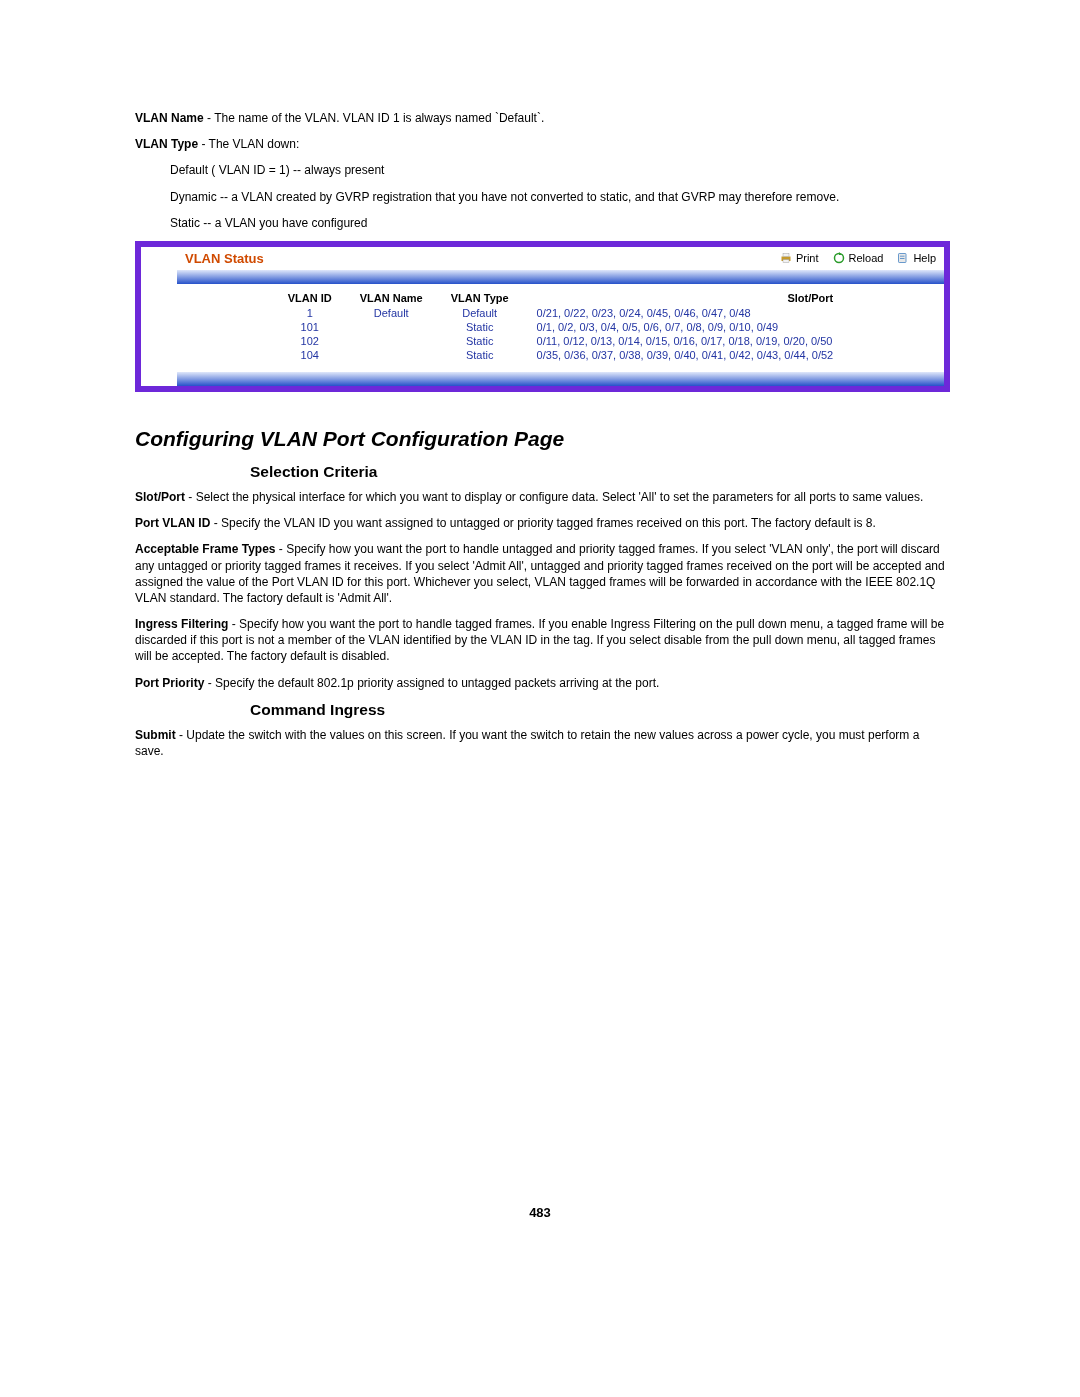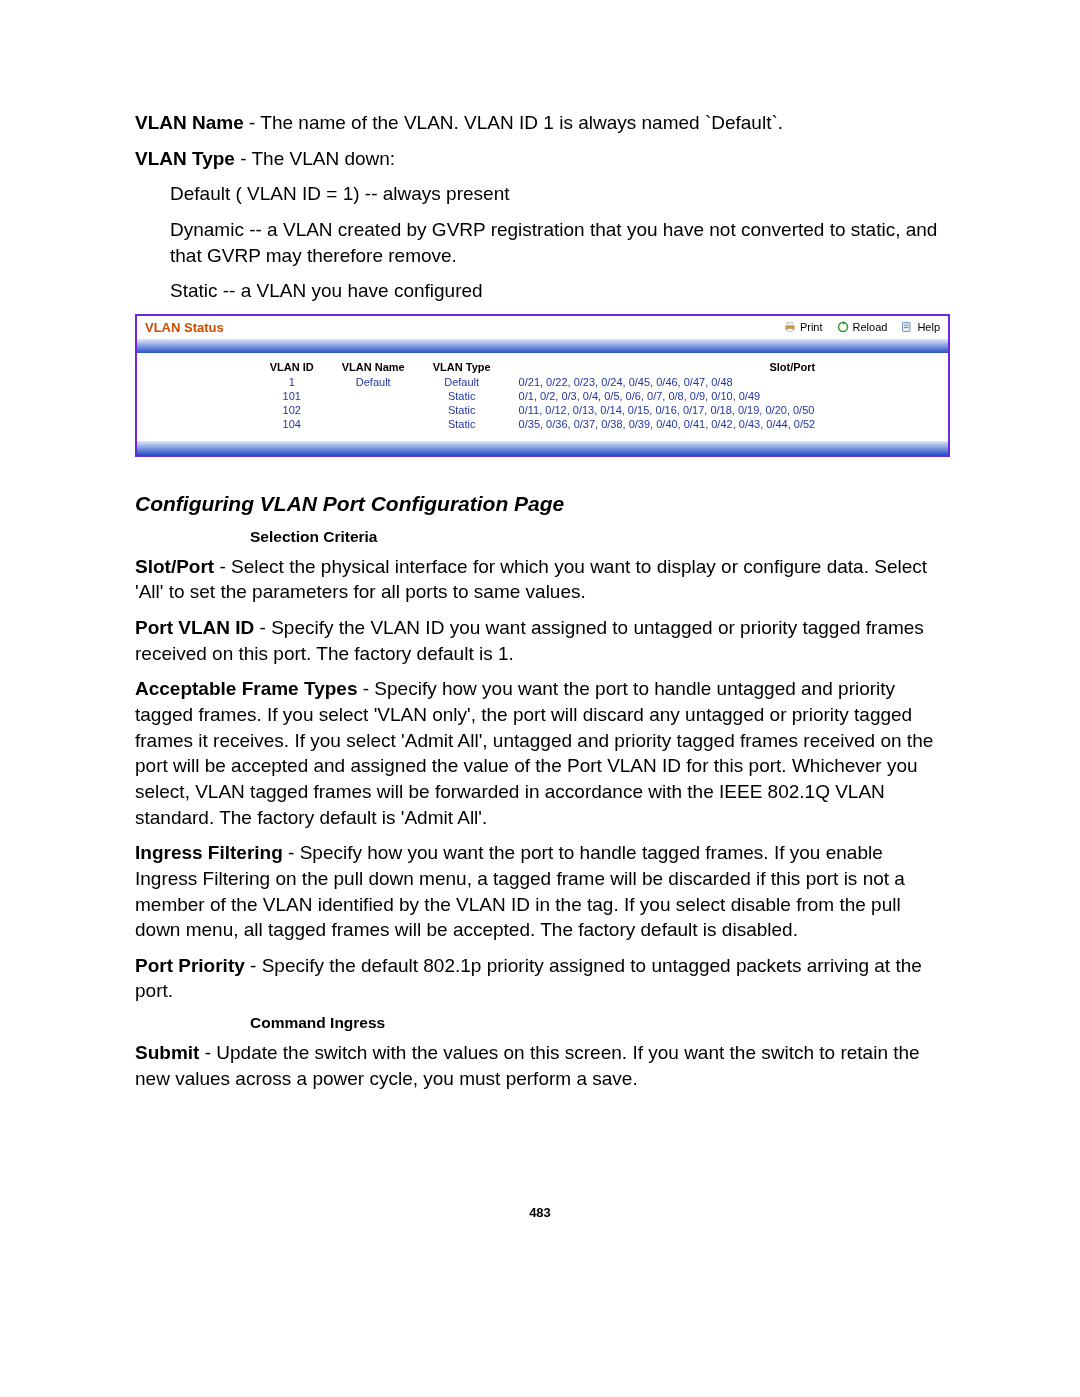--- a/index.html
+++ b/index.html
@@ -9,44 +9,45 @@
     color: #000;
     width: 1080px;
   }
   .page {
     padding: 110px 130px 60px 135px;
     position: relative;
     min-height: 1280px;
     box-sizing: border-box;
   }
   .para {
-    font-size: 19px;
+    font-size: 12px;
     line-height: 1.35;
     margin: 0 0 10px 0;
   }
   .def-label { font-weight: 700; }
   .indent1 { margin-left: 35px; }
   .subhead {
     font-weight: 700;
     font-size: 15.5px;
     margin: 0 0 8px 115px;
   }
   .section-title {
     font-weight: 700;
     font-style: italic;
     font-size: 21px;
     margin: 35px 0 12px 0;
   }
 
   
   .app {
-    border: 2px solid #6d28d9;
+    border: 6px solid #6d28d9;
     font-size: 11px;
     margin-top: 6px;
     background: #fff;
+    padding-left: 36px;
   }
   .app-header {
     display: flex;
     align-items: center;
     padding: 4px 8px 4px 8px;
     background: #fff;
   }
   .app-title {
     color: #d04a00;
     font-weight: 700;
@@ -187,21 +188,21 @@
   </div>
 
   <h2 class="section-title">Configuring VLAN Port Configuration Page</h2>
 
   <p class="subhead">Selection Criteria</p>
   <p class="para">
     <span class="def-label">Slot/Port</span><span> - Select the physical interface for which you want to display or configure data. Select 'All' to set the parameters for all ports to same values.</span>
   </p>
 
   <p class="para">
-    <span class="def-label">Port VLAN ID</span><span> - Specify the VLAN ID you want assigned to untagged or priority tagged frames received on this port. The factory default is 1.</span>
+    <span class="def-label">Port VLAN ID</span><span> - Specify the VLAN ID you want assigned to untagged or priority tagged frames received on this port. The factory default is 8.</span>
   </p>
   <p class="para">
     <span class="def-label">Acceptable Frame Types</span><span> - Specify how you want the port to handle untagged and priority tagged frames. If you select 'VLAN only', the port will discard any untagged or priority tagged frames it receives. If you select 'Admit All', untagged and priority tagged frames received on the port will be accepted and assigned the value of the Port VLAN ID for this port. Whichever you select, VLAN tagged frames will be forwarded in accordance with the IEEE 802.1Q VLAN standard. The factory default is 'Admit All'.</span>
   </p>
   <p class="para">
     <span class="def-label">Ingress Filtering</span><span> - Specify how you want the port to handle tagged frames. If you enable Ingress Filtering on the pull down menu, a tagged frame will be discarded if this port is not a member of the VLAN identified by the VLAN ID in the tag. If you select disable from the pull down menu, all tagged frames will be accepted. The factory default is disabled.</span>
   </p>
   <p class="para">
     <span class="def-label">Port Priority</span><span> - Specify the default 802.1p priority assigned to untagged packets arriving at the port.</span>
   </p>

